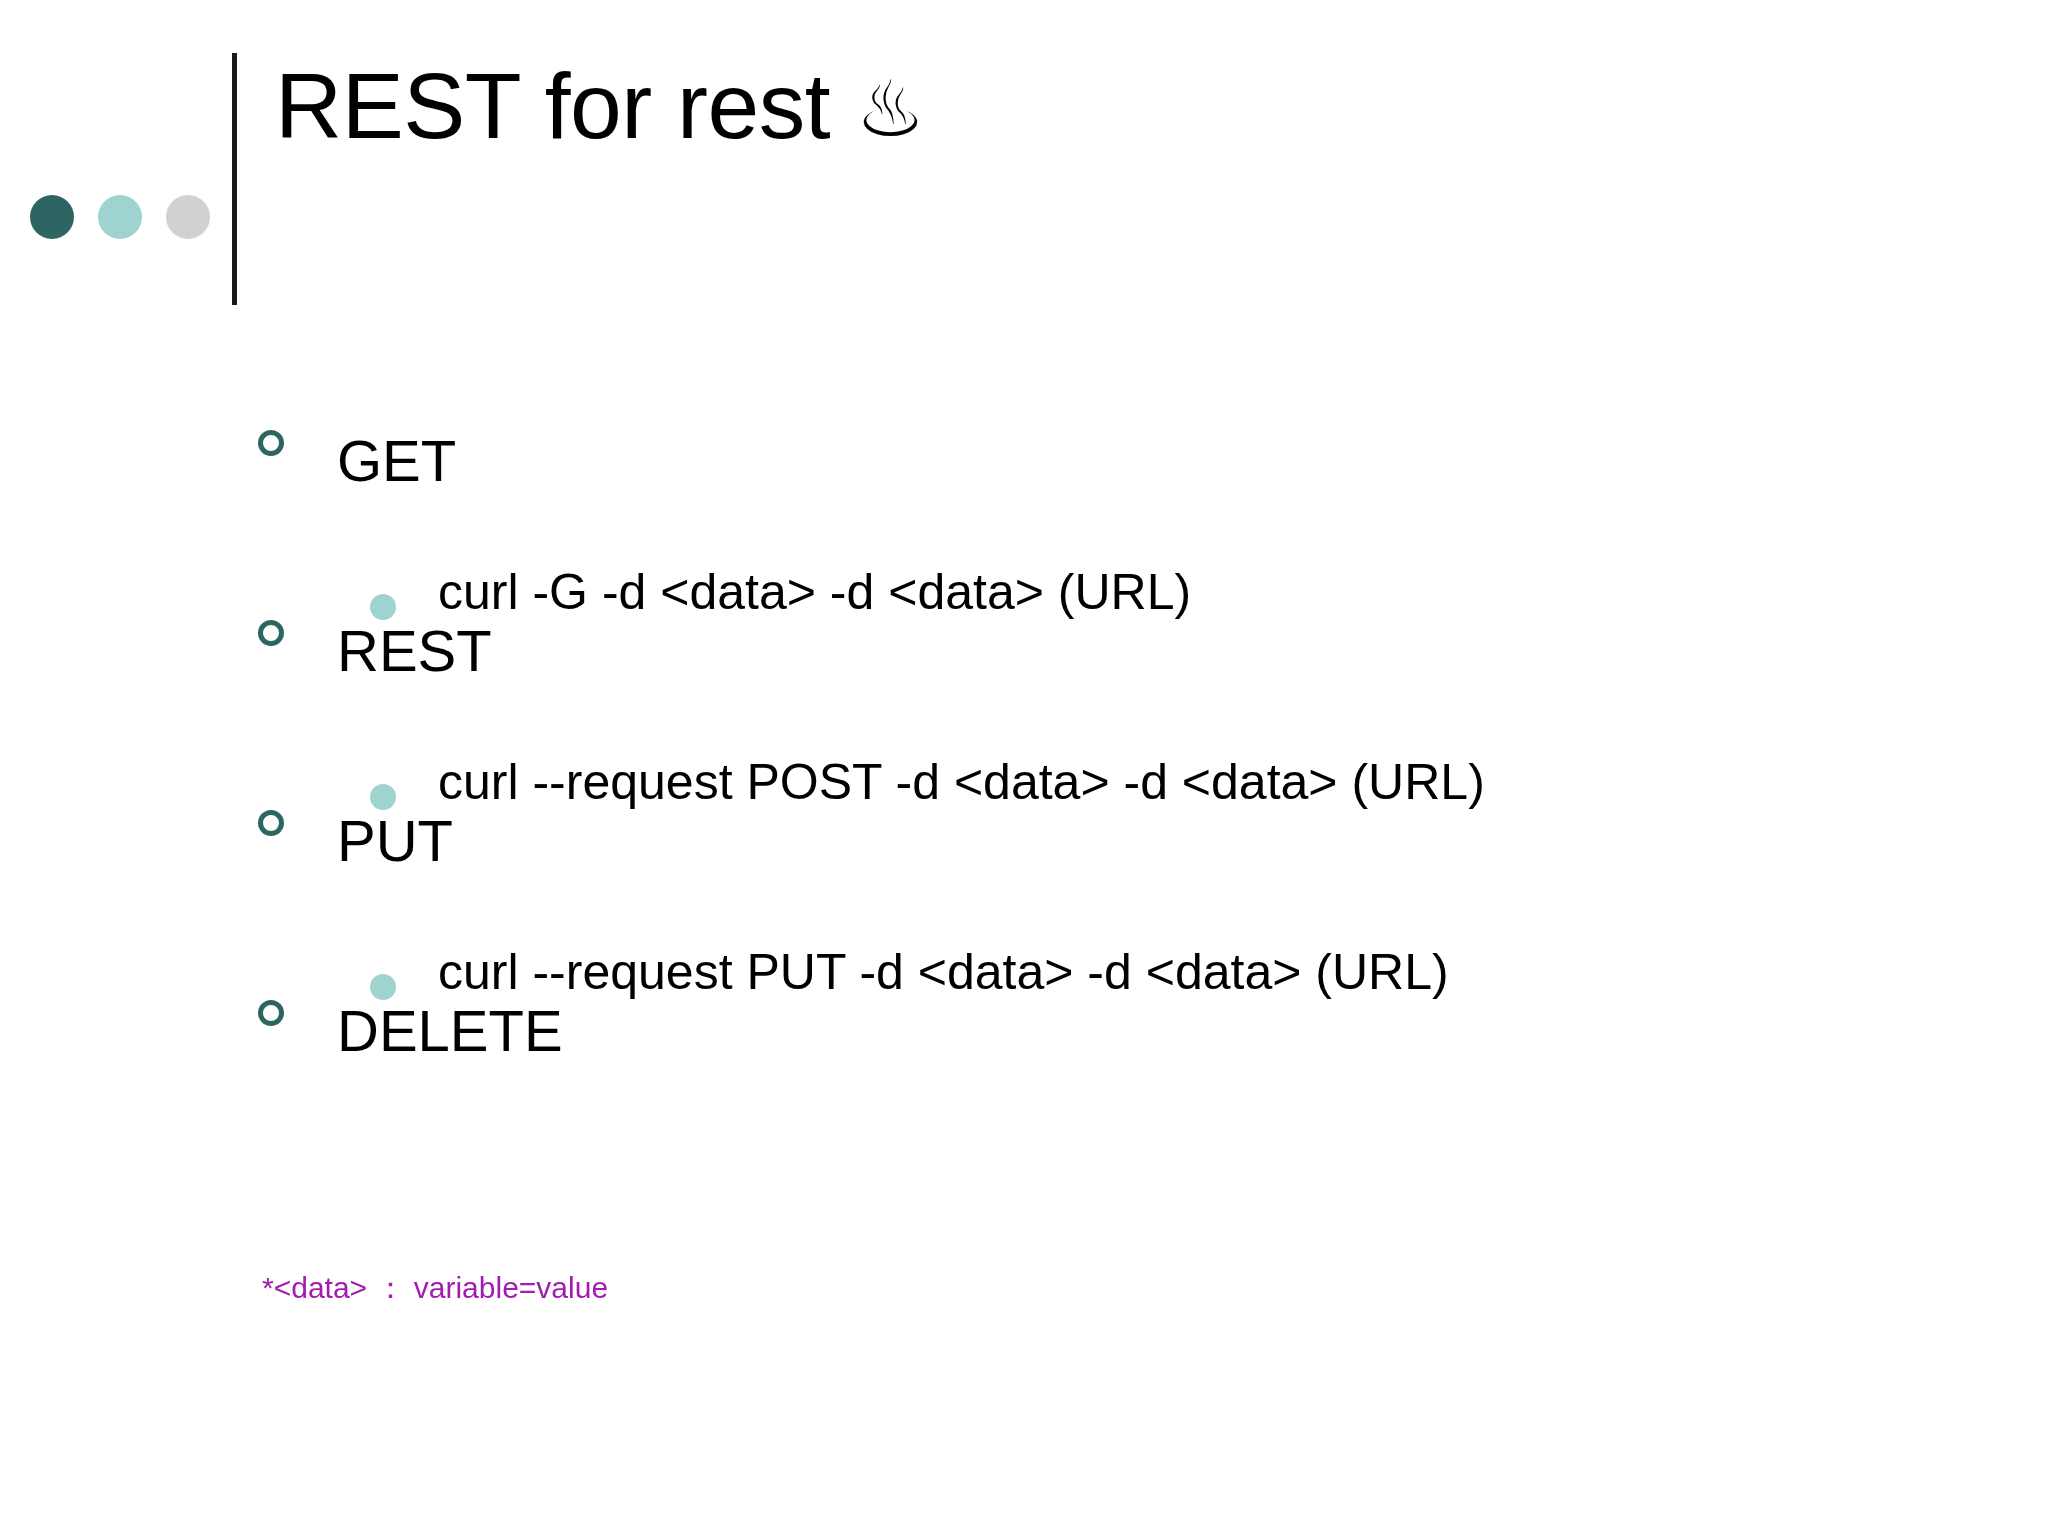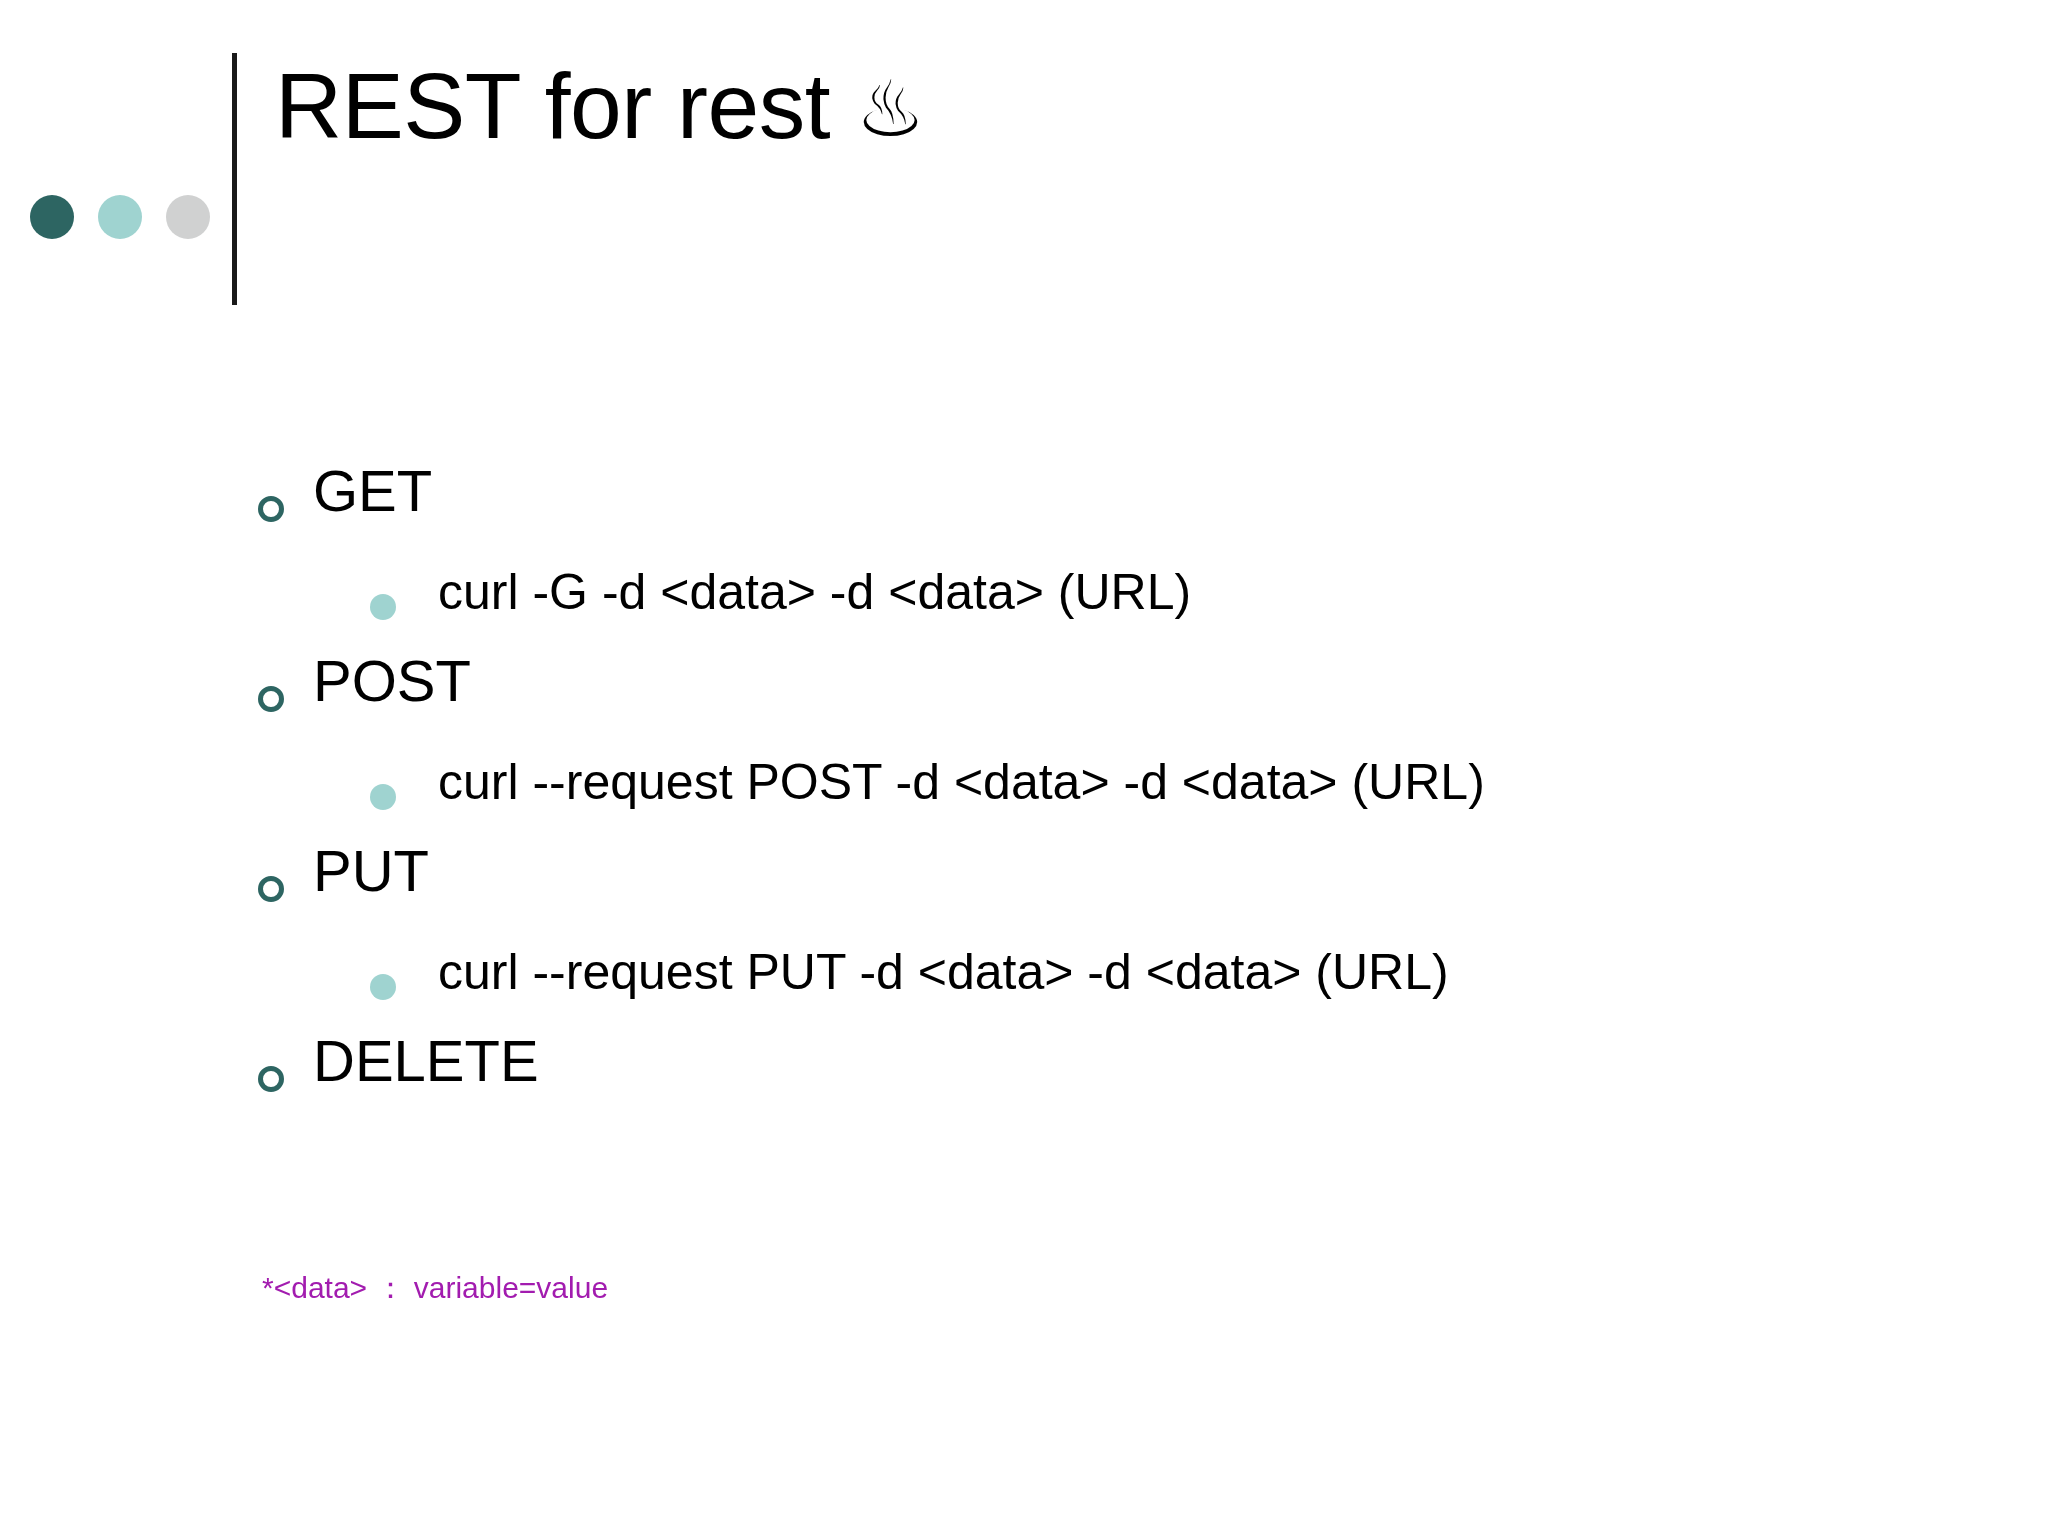--- a/index.html
+++ b/index.html
@@ -90,21 +90,22 @@
     left: 0;
     top: 430px;
     width: 2048px;
   }
 
   .l1-item {
     position: relative;
     margin-left: 258px;
     height: 92px;
     display: flex;
-    align-items: flex-end;
+    align-items: flex-start;
+    gap: 24px;
   }
   .l1-bullet {
     width: 26px;
     height: 26px;
     border: 5px solid #2d6562;
     border-radius: 50%;
     box-sizing: border-box;
     flex: 0 0 auto;
     margin-right: 29px;
     background: transparent;
@@ -176,21 +177,21 @@
       <span class="l1-bullet"></span>
       <span class="l1-label">GET</span>
     </div>
     <div class="l2-item">
       <span class="l2-bullet"></span>
       <span class="l2-label">curl -G -d &lt;data&gt; -d &lt;data&gt; (URL)</span>
     </div>
 
     <div class="l1-item">
       <span class="l1-bullet"></span>
-      <span class="l1-label">POST</span>
+      <span class="l1-label">REST</span>
     </div>
     <div class="l2-item">
       <span class="l2-bullet"></span>
       <span class="l2-label">curl --request POST -d &lt;data&gt; -d &lt;data&gt; (URL)</span>
     </div>
 
     <div class="l1-item">
       <span class="l1-bullet"></span>
       <span class="l1-label">PUT</span>
     </div>

